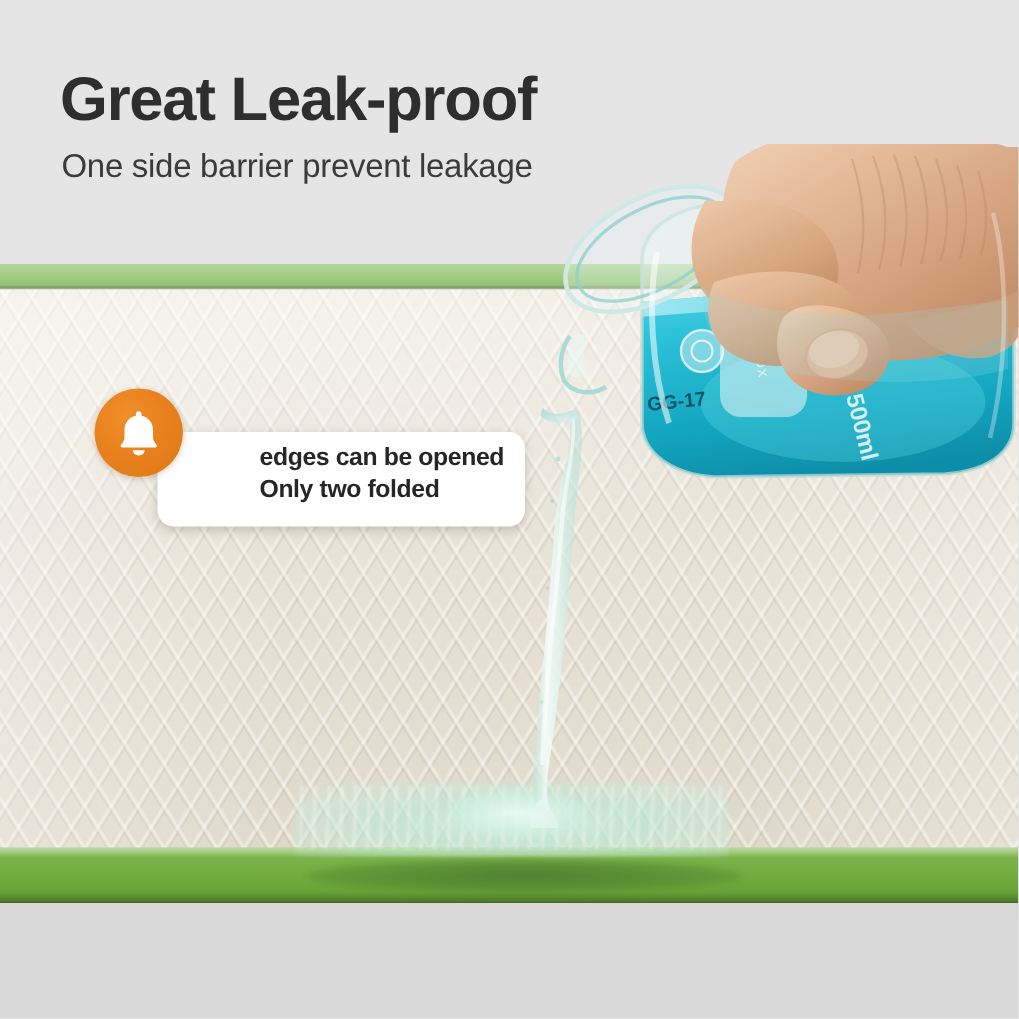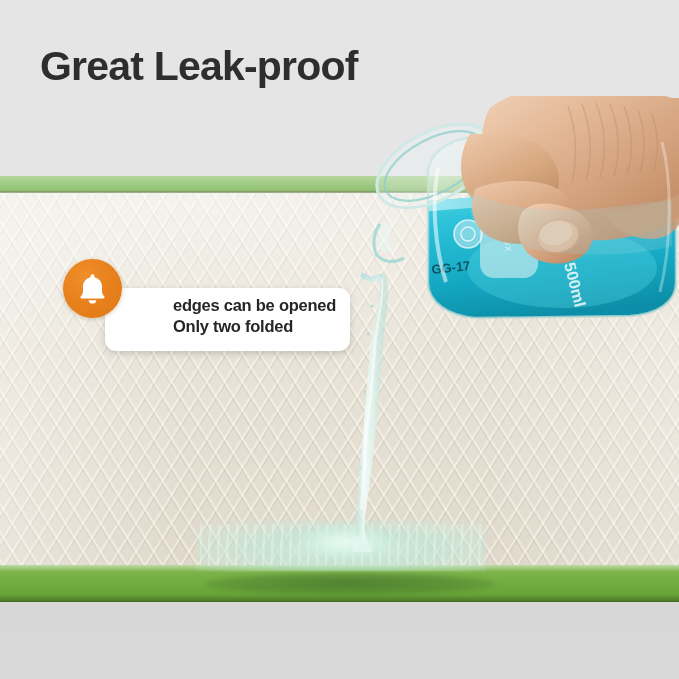--- a/index.html
+++ b/index.html
@@ -168,20 +168,21 @@
     box-shadow:0 1px 4px rgba(120,70,10,.28);
   }
   .badge svg{position:absolute;left:15px;top:14px;}
 </style>
 </head>
 <body>
 
 <div id="scene">
 
   <div class="headline">Great Leak-proof</div>
+  <div class="subhead">One side barrier prevent leakage</div>
 
   <div class="lower-bg"></div>
 
   <div class="mat">
     <div class="edge-top"></div>
     <div class="edge-top-line"></div>
 
     <div class="field"></div>
     <div class="field-sheen"></div>
 

